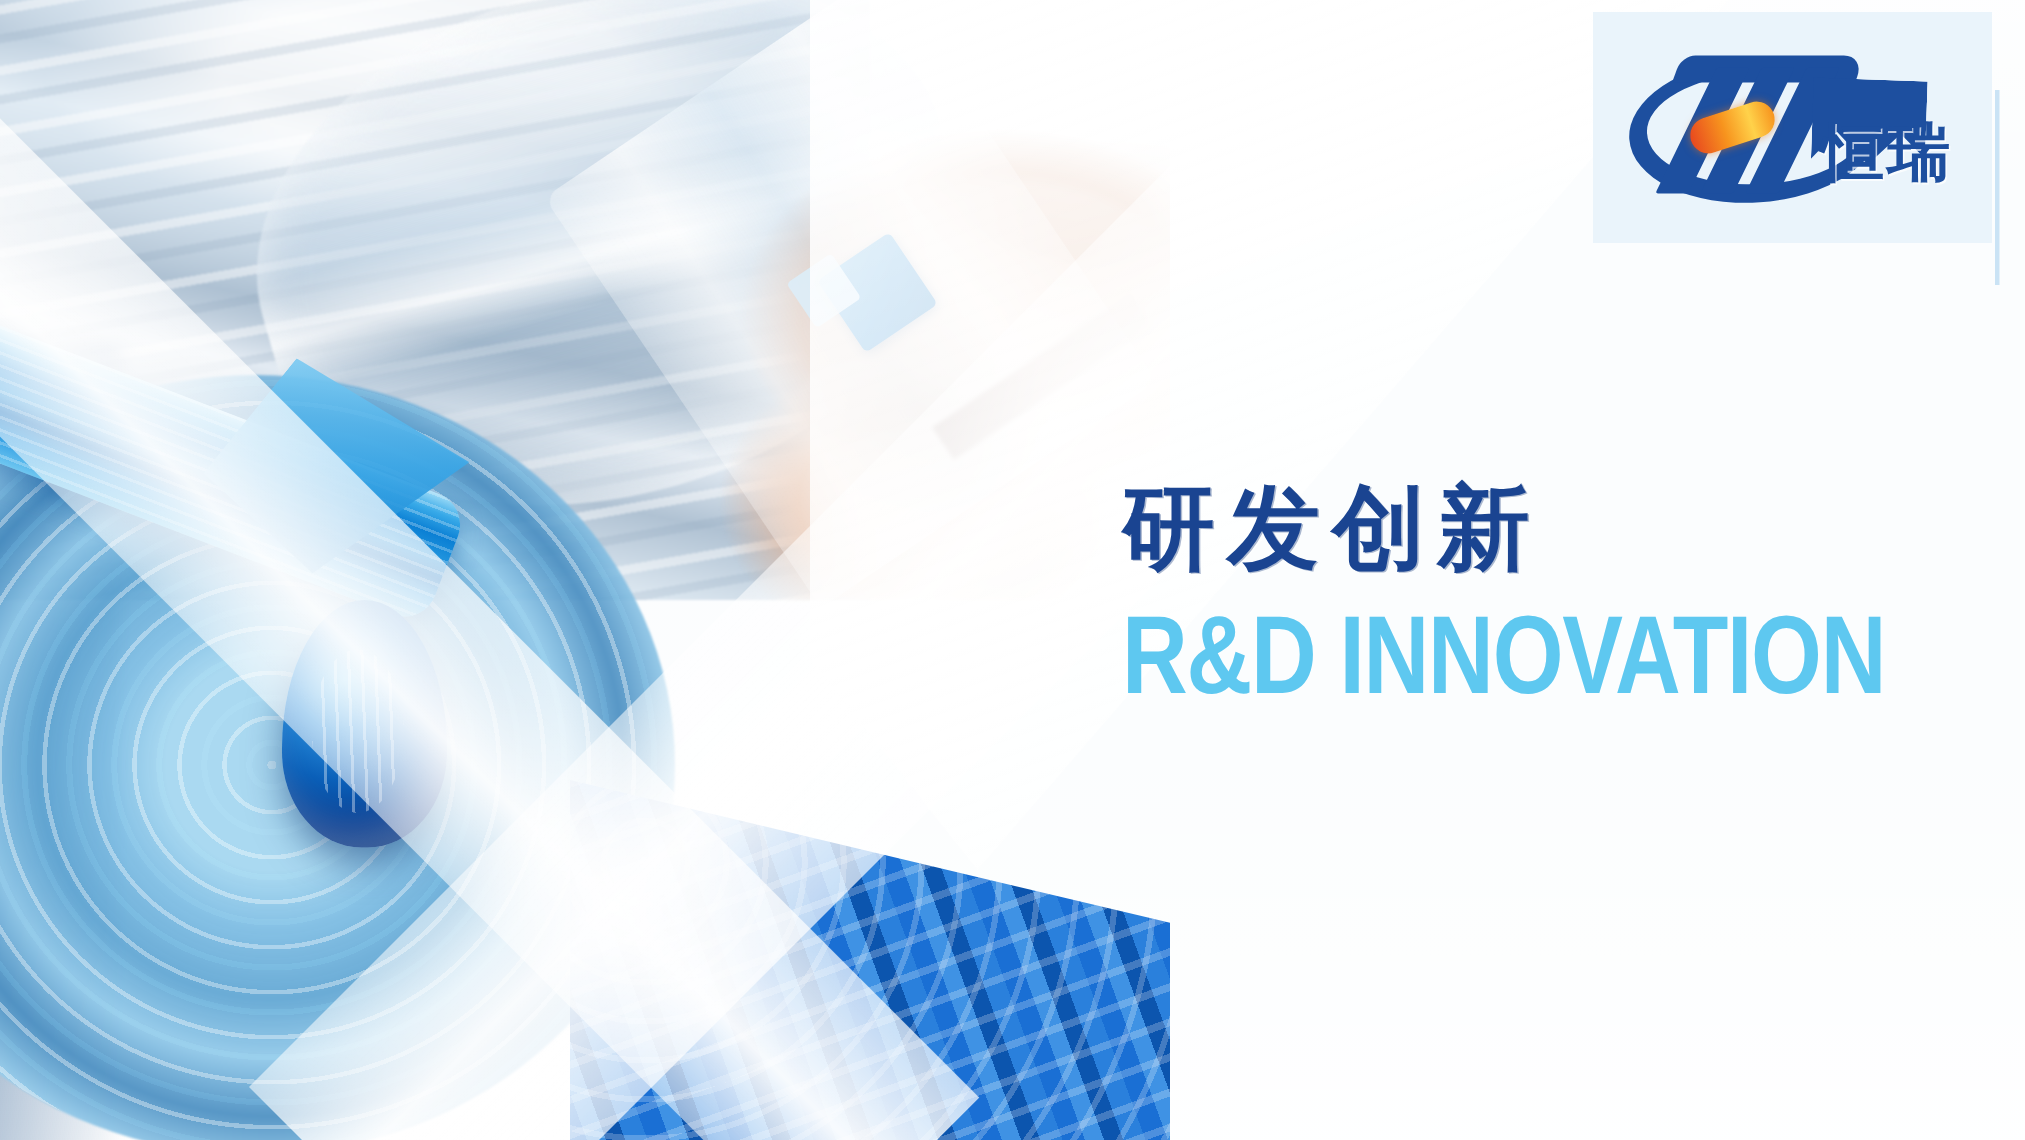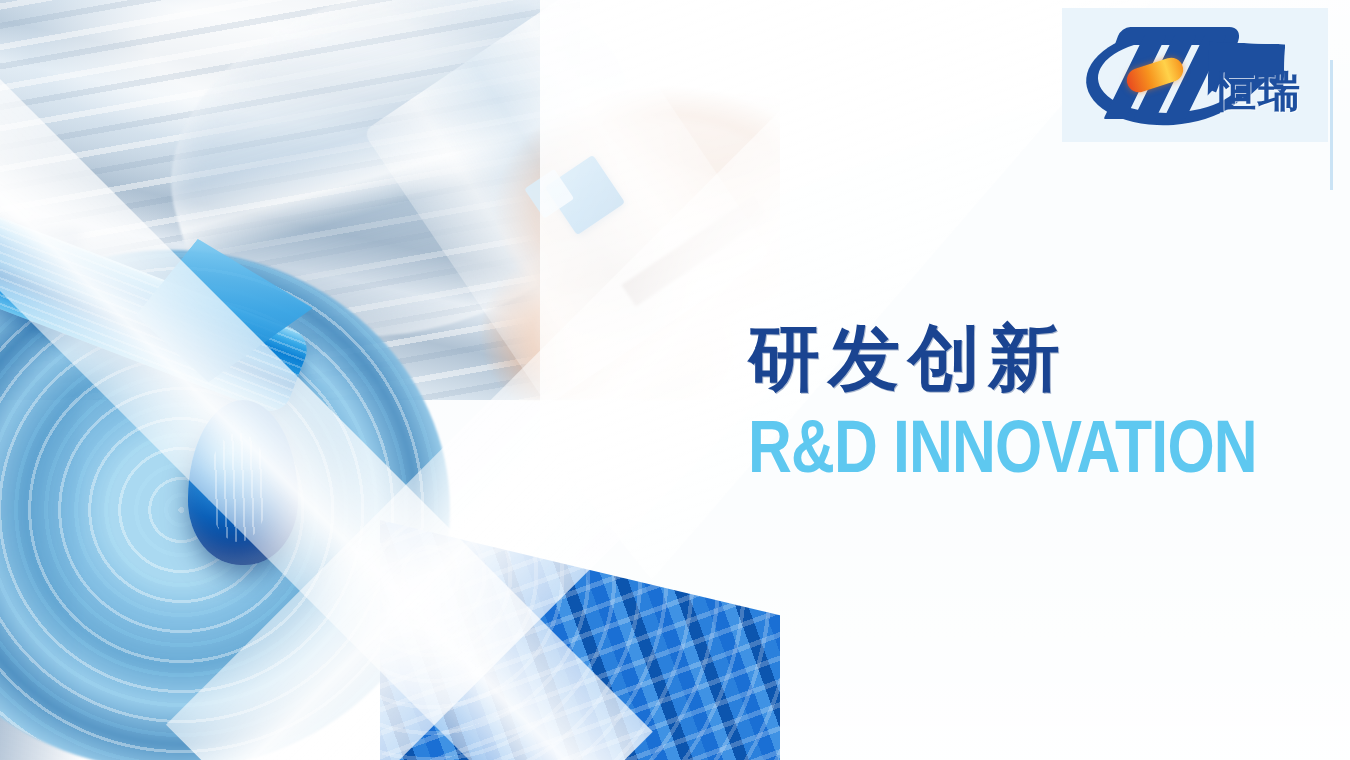--- a/index.html
+++ b/index.html
@@ -221,43 +221,43 @@
     background:linear-gradient(160deg, rgba(255,255,255,.92), rgba(255,255,255,.62));
     clip-path:polygon(0 0, 100% 0, 100% 8%, 18% 100%, 0 78%);
     filter:blur(.4px);
   }
 
   
   .title-block{
     position:absolute;left:748px;top:322px;width:596px;
   }
   .cn-title{
-    font-family:Liberation Sans, sans-serif;
-    font-size:72px;line-height:1;
+    font-family:Liberation Serif, serif;
+    font-size:62px;line-height:1;
     font-weight:700;
     color:#1a4491;
     letter-spacing:8px;
     white-space:nowrap;
     text-shadow:1px 1px 0 rgba(20,55,120,.35);
   }
   .en-title{
     margin-top:16px;
     font-family:"Liberation Sans","DejaVu Sans",sans-serif;
     font-size:74px;line-height:1;
     font-weight:700;
     color:#5ec8f0;
     letter-spacing:-1px;
     transform:scaleX(.82);
     transform-origin:left center;
     white-space:nowrap;
   }
 
   
   .logo-box{
-    position:absolute;left:1062px;top:8px;width:266px;height:134px;
+    position:absolute;left:1062px;top:8px;width:266px;height:154px;
     background:#eaf4fb;
     display:flex;align-items:center;justify-content:center;
   }
   .logo-inner{position:relative;width:230px;height:112px;}
   .logo-oval{
     position:absolute;left:6px;top:10px;width:168px;height:96px;
     background:#1d4f9f;
     border-radius:50%;
     transform:rotate(-4deg);
   }

